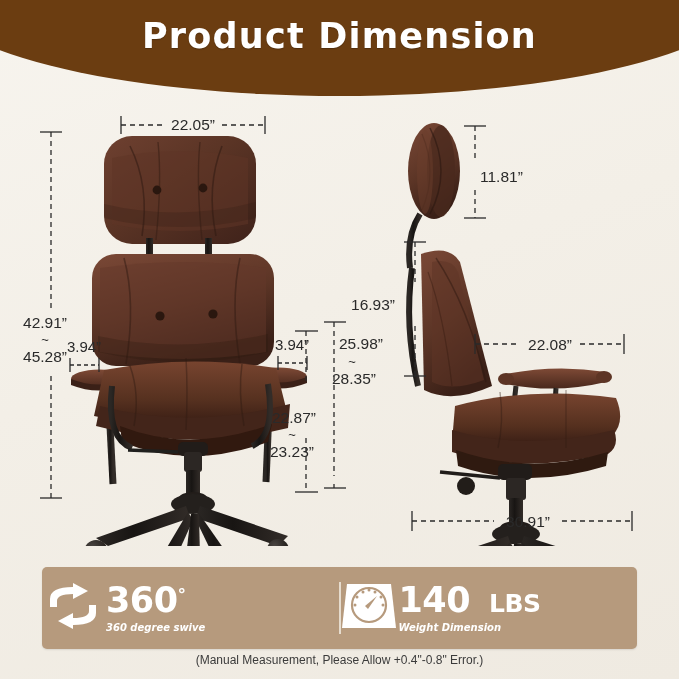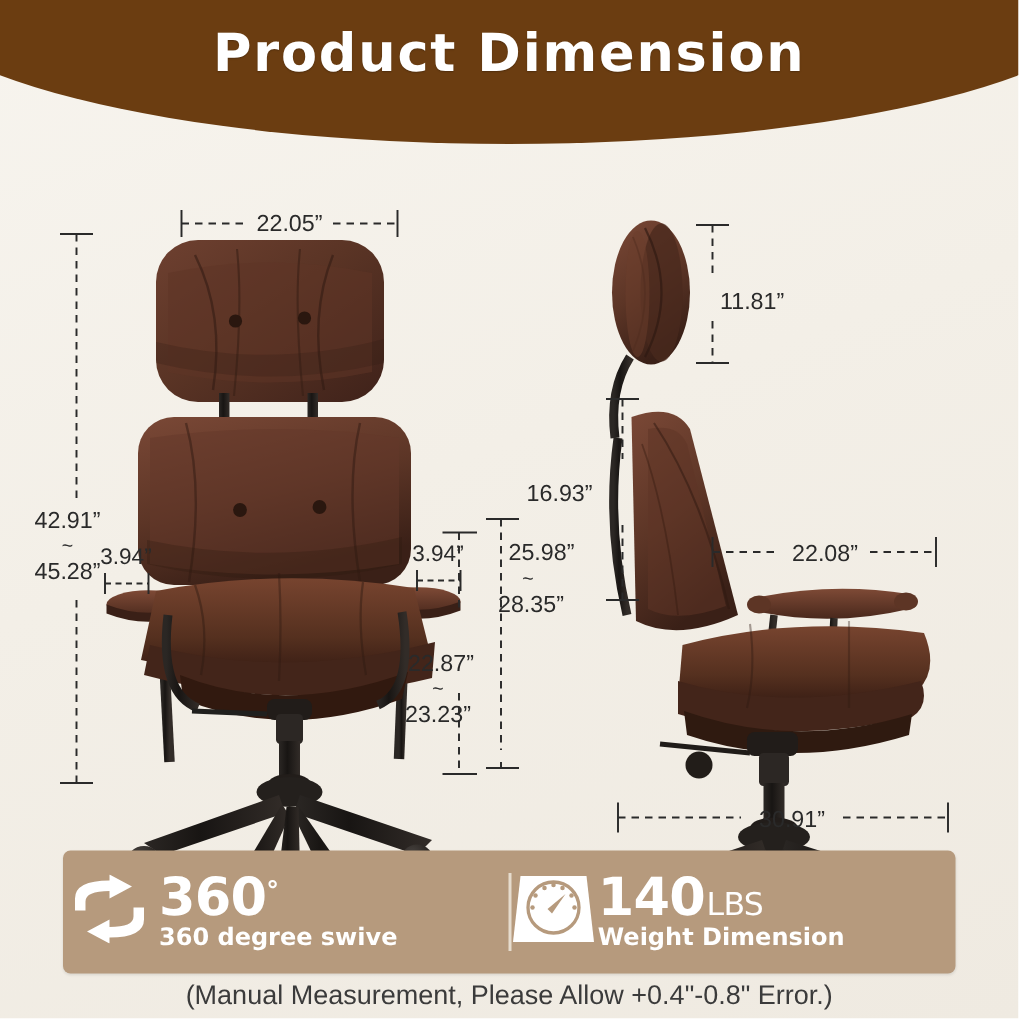--- a/index.html
+++ b/index.html
@@ -34,21 +34,21 @@
     text-align: center;
     color: #ffffff;
     font-size: 35px;
     font-weight: bold;
     letter-spacing: 1.2px;
     text-shadow: 0 1px 1px rgba(0,0,0,.25);
     font-family: "DejaVu Sans", sans-serif;
   }
 
   
-  #stage { position: absolute; left: 0; top: 110px; width: 679px; height: 460px; }
+  #stage { position: absolute; left: 0; top: 86px; width: 679px; height: 460px; }
   #stage svg { display: block; }
 
   
   #feature-bar {
     position: absolute; left: 42px; top: 567px;
     width: 595px; height: 82px;
     background: #b69a7d;
     border-radius: 5px;
     display: flex; align-items: center;
     box-shadow: 0 1px 2px rgba(0,0,0,.10);
@@ -56,40 +56,41 @@
   .feature { flex: 1 1 0; display: flex; align-items: center; justify-content: flex-start; gap: 2px; }
   .feat-icon { flex: 0 0 auto; }
   .feat-text { color: #ffffff; line-height: 1; }
   .feat-big {
     font-family: "DejaVu Sans", sans-serif;
     font-weight: bold;
     font-size: 35px;
     letter-spacing: -0.5px;
     display: flex; align-items: baseline;
   }
-  .feat-unit { font-size: 21px; font-weight: normal; margin-left: 1px; }
+  .feat-unit { font-size: 25px; font-weight: bold; margin-left: 19px; }
   .feat-deg { font-size: 17px; vertical-align: super; position: relative; top: -11px; }
   .feat-sub {
     font-family: "DejaVu Sans", sans-serif;
     font-weight: bold;
-    font-size: 16px;
+    font-size: 10px;
     margin-top: 5px;
     text-align: right;
+    font-style: italic;
   }
   #feature-divider {
     width: 2px; height: 52px;
     background: #efe7dc;
     flex: 0 0 auto;
     opacity: .85;
   }
   #footnote {
     position: absolute; left: 0; top: 653px; width: 679px;
     text-align: center;
     font-family: "Liberation Sans", sans-serif;
-    font-size: 18px;
+    font-size: 12px;
     color: #3b3b3b;
   }
 
   
   .dim { font-family: "Liberation Sans", sans-serif; font-size: 15.5px; fill: #2a2a2a; }
   .dim-sm { font-family: "Liberation Sans", sans-serif; font-size: 15px; fill: #2a2a2a; }
   .tilde { font-family: "Liberation Sans", sans-serif; font-size: 13px; fill: #2a2a2a; }
 </style>
 </head>
 <body>

